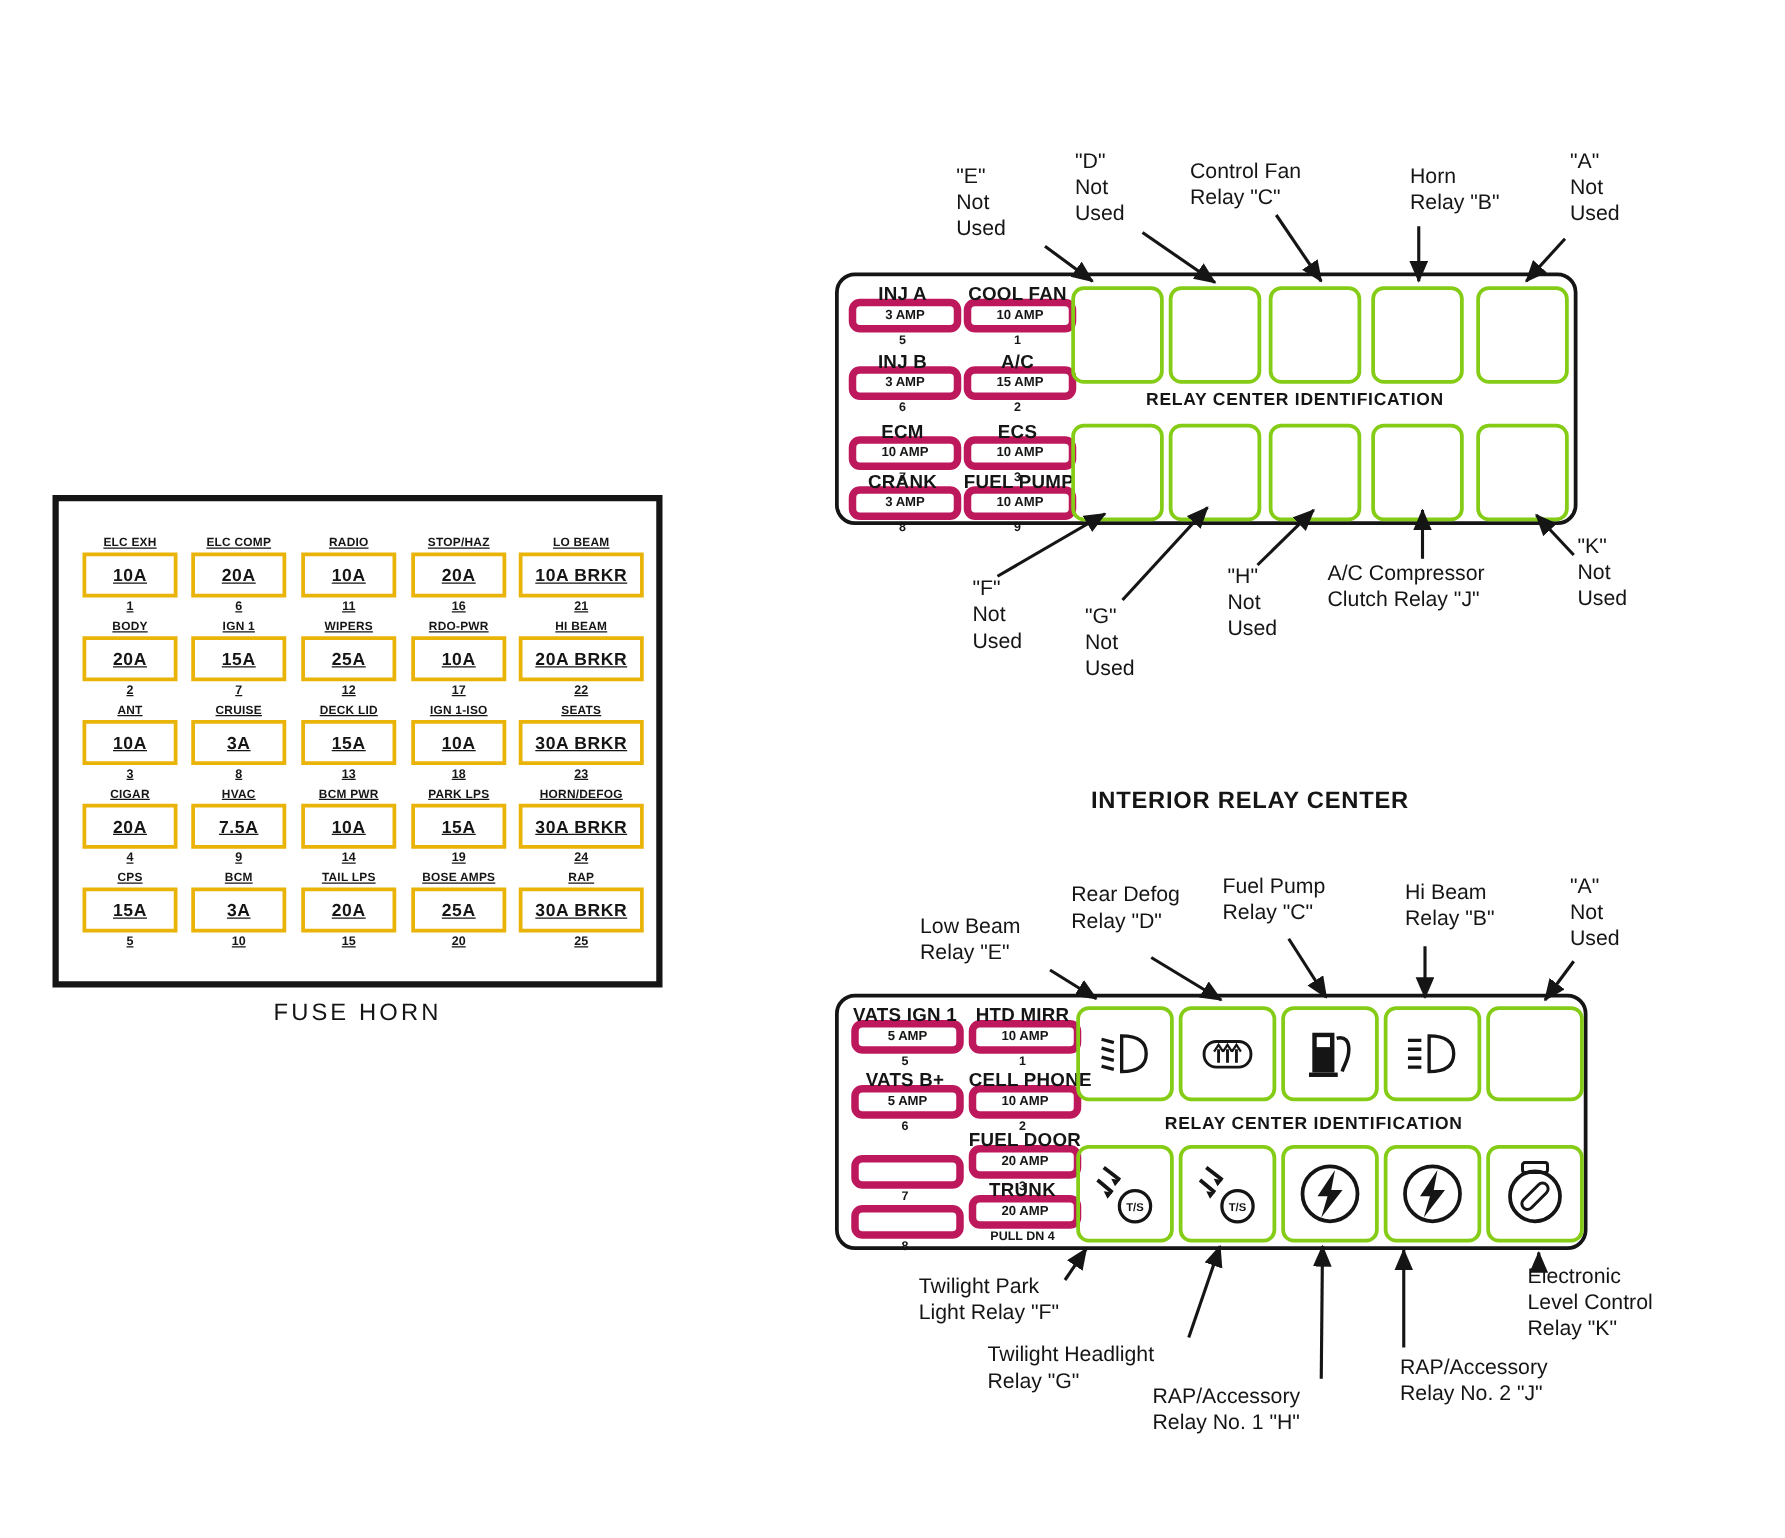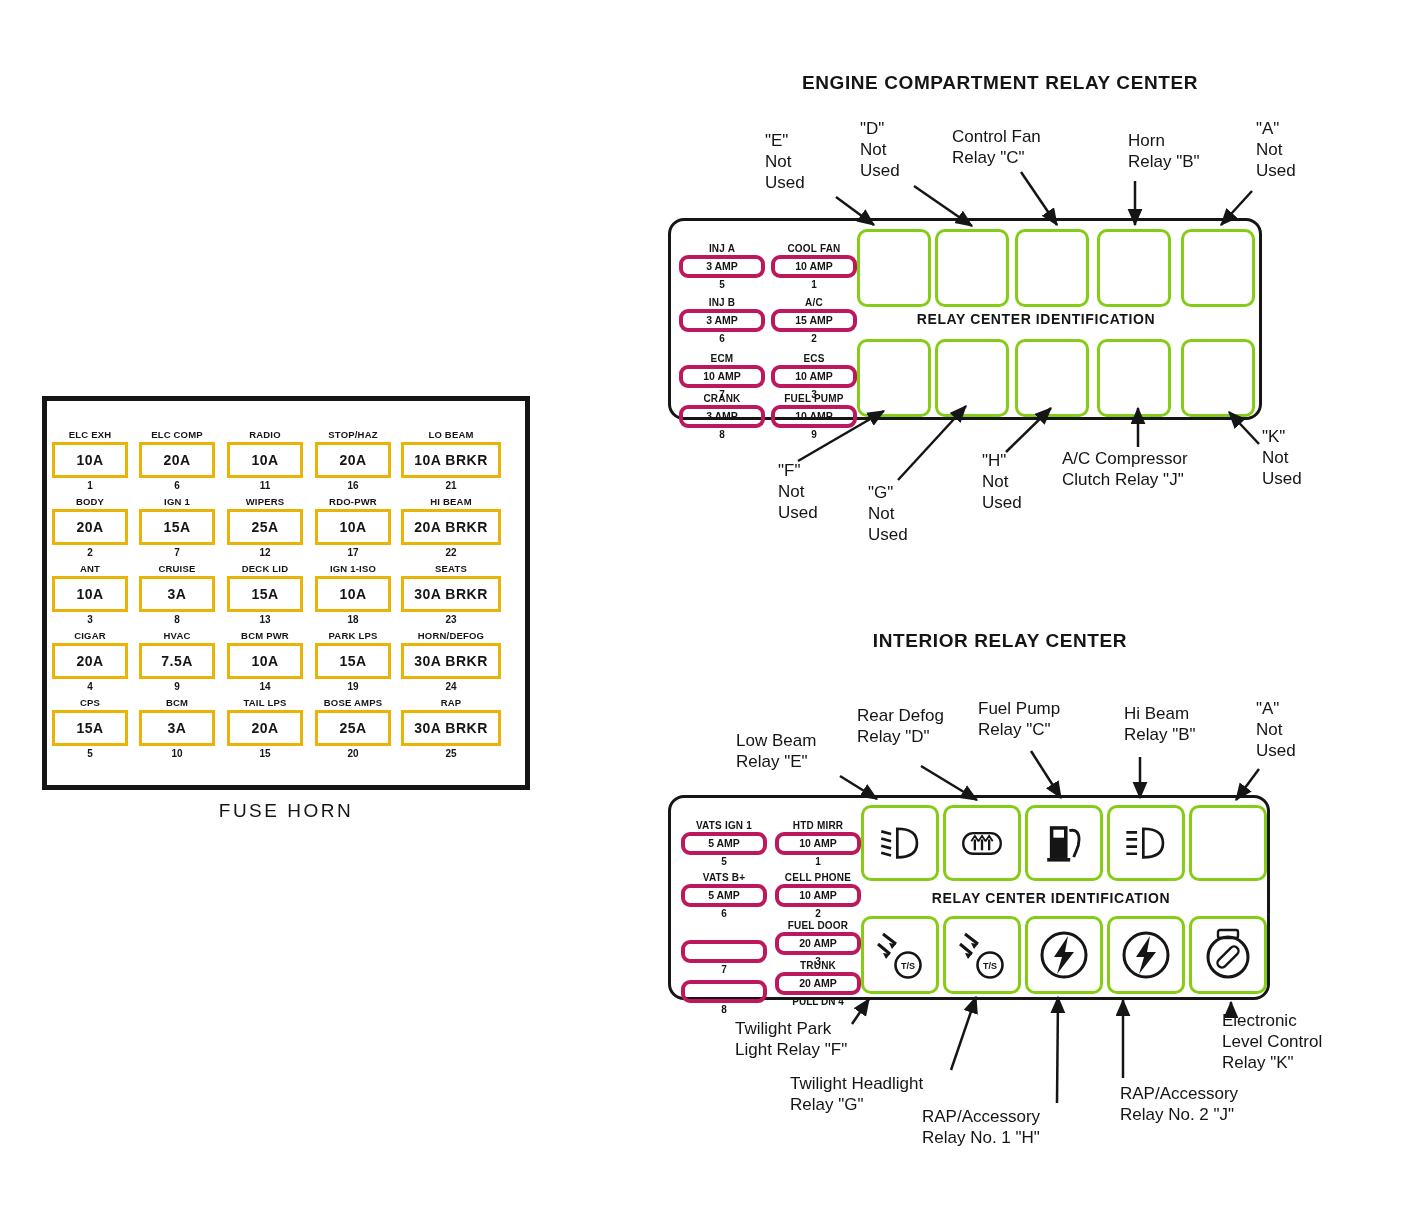--- a/index.html
+++ b/index.html
@@ -10,38 +10,38 @@
   .arrows { position:absolute; left:0; top:0; pointer-events:none; }
   .al { stroke:#151515; stroke-width:2.5; marker-end:url(#ah); }
 
   .title { position:absolute; font-size:19px; font-weight:600; letter-spacing:0.6px; text-align:center; }
   .callout { position:absolute; font-size:17px; line-height:1.24; white-space:pre-line; }
 
   
   .fuse-block { position:absolute; left:42px; top:396px; width:488px; height:394px;
     border:5px solid #151515; box-sizing:border-box; }
   .fb-grid { display:grid; grid-template-columns:86px 88px 88px 88px 108px; grid-auto-rows:67px;
-    padding:28px 0 0 0; }
+    padding:28px 0 0 14px;text-decoration:underline; }
   .cell { text-align:center; }
   .cl { font-size:9.5px; font-weight:700; height:13px; letter-spacing:0.2px; }
   .cb { width:70px; height:30px; border:3px solid #eab308; margin:0 auto;
     display:flex; align-items:center; justify-content:center; font-size:14px; font-weight:800; letter-spacing:0.5px; }
   .wide .cb { width:94px; }
   .cn { font-size:10px; font-weight:700; padding-top:2px; }
   .fb-caption { position:absolute; left:42px; top:800px; width:488px; text-align:center;
     font-size:19px; letter-spacing:2.5px; }
 
   
   .relay-box { position:absolute; border:3px solid #151515; border-radius:16px; box-sizing:border-box; }
   .engine-box { left:668px; top:218px; width:594px; height:202px; }
   .interior-box { left:668px; top:795px; width:602px; height:205px; }
 
   .minifuse { position:absolute; width:86px; text-align:center; }
-  .mf-label { font-size:10px; font-weight:700; height:12px; letter-spacing:0.2px; white-space:nowrap;margin-top:16px; }
-  .mf-box { width:78px; border:4px solid #be185d; border-radius:9px; height:15px; margin:0 auto;
+  .mf-label { font-size:15px; font-weight:700; height:12px; letter-spacing:0.2px; white-space:nowrap; }
+  .mf-box { width:78px; border:6px solid #be185d; border-radius:9px; height:15px; margin:0 auto;
     font-size:10.5px; font-weight:700; line-height:15px; }
   .mf-num { font-size:10px; font-weight:700; padding-top:1px; }
 
   .rsq { position:absolute; border:3px solid #84cc16; border-radius:10px;
     display:flex; align-items:center; justify-content:center; }
   .center-label { position:absolute; font-size:14px; font-weight:600; letter-spacing:0.6px; text-align:center; }
   .icon svg { display:block; }
 </style>
 </head>
 <body>
@@ -172,21 +172,20 @@
         </div>
       <div class="cell wide">
           <div class="cl">RAP</div>
           <div class="cb">30A BRKR</div>
           <div class="cn">25</div>
         </div>
     </div>
   </section>
   <div class="fb-caption">FUSE HORN</div>
 
-  <div class="title" style="left:780px; top:72px; width:440px;">ENGINE COMPARTMENT RELAY CENTER</div>
 
   <div class="callout" style="left:765px; top:130px;">"E"
 Not
 Used</div>
   <div class="callout" style="left:860px; top:118px;">"D"
 Not
 Used</div>
   <div class="callout" style="left:952px; top:126px;">Control Fan
 Relay "C"</div>
   <div class="callout" style="left:1128px; top:130px;">Horn

